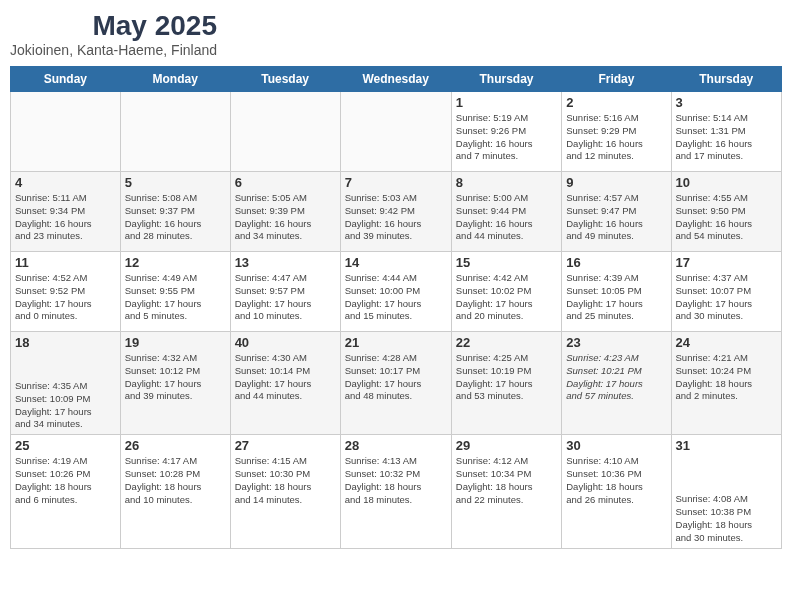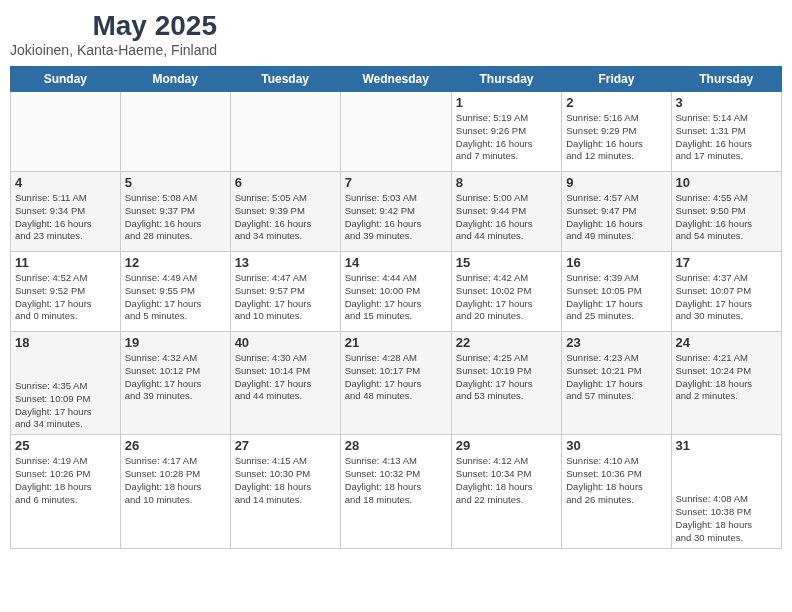--- a/index.html
+++ b/index.html
@@ -276,21 +276,21 @@
         </td>
         <td>
           <span class="day-num">22</span>
           <div class="day-info" style="white-space: pre-line;">Sunrise: 4:25 AM
 Sunset: 10:19 PM
 Daylight: 17 hours
 and 53 minutes.</div>
         </td>
         <td>
           <span class="day-num">23</span>
-          <div class="day-info" style="white-space: pre-line;">Sunrise: 4:23 AM
+          <div class="day-info" style="white-space: pre-line; font-style: italic;">Sunrise: 4:23 AM
 Sunset: 10:21 PM
 Daylight: 17 hours
 and 57 minutes.</div>
         </td>
         <td>
           <span class="day-num">24</span>
           <div class="day-info" style="white-space: pre-line;">Sunrise: 4:21 AM
 Sunset: 10:24 PM
 Daylight: 18 hours
 and 2 minutes.</div>

